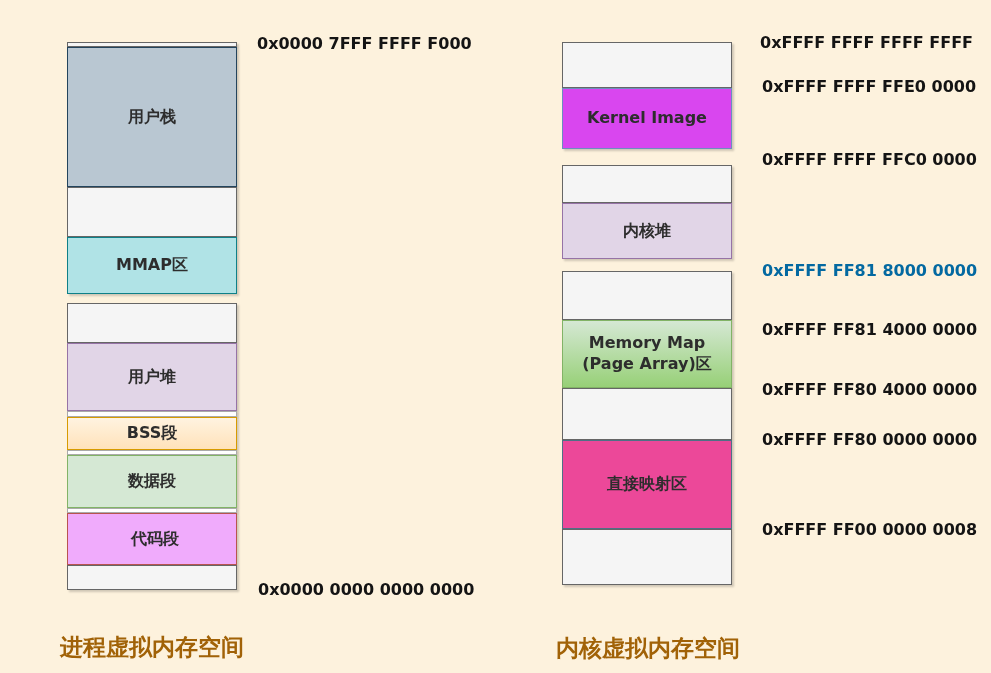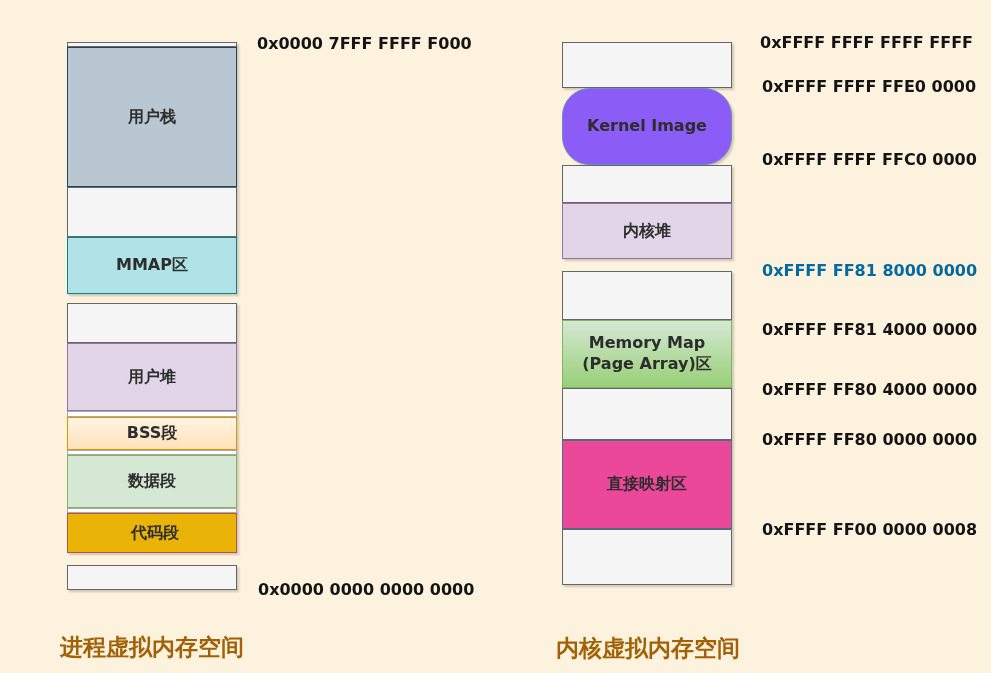--- a/index.html
+++ b/index.html
@@ -74,29 +74,29 @@
       </div>
       <div class="segment" style="top: 369px; height: 6px; background: rgb(255, 255, 255); border-color: rgb(170, 170, 170);"></div>
       <div class="segment" style="top: 375px; height: 33px; background: linear-gradient(rgb(255, 243, 224), rgb(255, 226, 186)); border-color: rgb(215, 155, 0);">
         <span class="seg-label">BSS段</span>
       </div>
       <div class="segment" style="top: 408px; height: 5px; background: rgb(255, 255, 255); border-color: rgb(170, 170, 170);"></div>
       <div class="segment" style="top: 413px; height: 53px; background: rgb(213, 232, 212); border-color: rgb(130, 179, 102);">
         <span class="seg-label">数据段</span>
       </div>
       <div class="segment" style="top: 466px; height: 5px; background: rgb(255, 255, 255); border-color: rgb(170, 170, 170);"></div>
-      <div class="segment" style="top: 471px; height: 40px; background: #eab308; border-color: rgb(184, 84, 80); padding-left: 6px;">
+      <div class="segment" style="top: 471px; height: 52px; background: #f0abfc; border-color: rgb(184, 84, 80); padding-left: 6px;">
         <span class="seg-label">代码段</span>
       </div>
       <div class="segment" style="top: 523px; height: 25px; background: rgb(245, 245, 245); border-color: rgb(102, 102, 102);"></div>
     </div>
 
   <div class="memory-column" id="right-column" style="left: 562px; top: 42px; width: 170px; height: 543px;">
       <div class="segment" style="top: 0px; height: 46px; background: rgb(245, 245, 245); border-color: rgb(102, 102, 102);"></div>
-      <div class="segment" style="top: 46px; height: 77px; background: #8b5cf6; border-color: rgb(108, 142, 191); border-radius: 28px;">
+      <div class="segment" style="top: 46px; height: 61px; background: #d946ef; border-color: rgb(108, 142, 191);">
         <span class="seg-label">Kernel Image</span>
       </div>
       <div class="segment" style="top: 123px; height: 38px; background: rgb(245, 245, 245); border-color: rgb(102, 102, 102);"></div>
       <div class="segment" style="top: 161px; height: 56px; background: rgb(225, 213, 231); border-color: rgb(150, 115, 166);">
         <span class="seg-label">内核堆</span>
       </div>
       <div class="segment" style="top: 229px; height: 49px; background: rgb(245, 245, 245); border-color: rgb(102, 102, 102);"></div>
       <div class="segment" style="top: 278px; height: 68px; background: linear-gradient(rgb(213, 232, 212), rgb(151, 208, 119)); border-color: rgb(130, 179, 102);">
         <span class="seg-label">Memory Map
 (Page Array)区</span>

